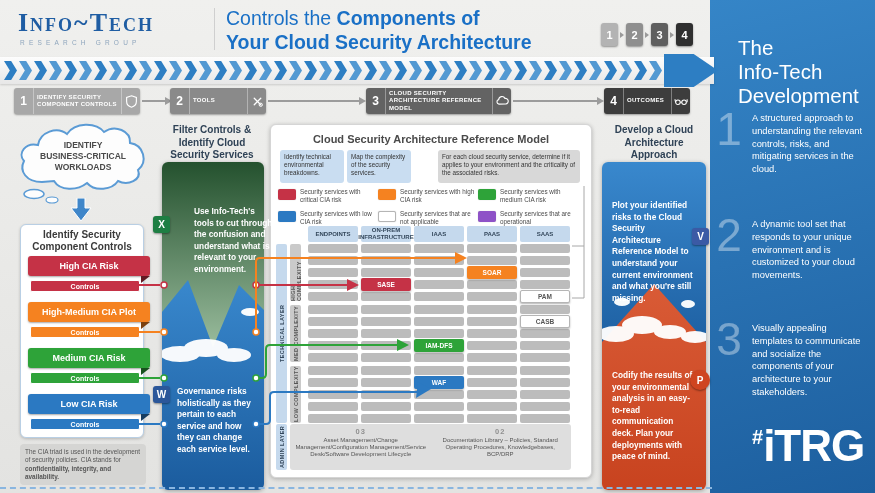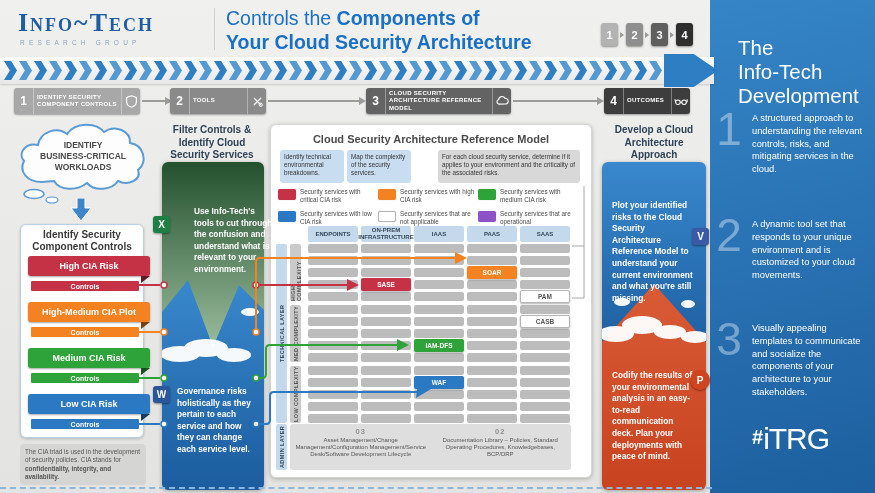--- a/index.html
+++ b/index.html
@@ -64,21 +64,21 @@
 .admin-item{flex:1;text-align:center}
 .admin-num{font-size:7.5px;font-weight:bold;color:#909090;letter-spacing:1px}
 .admin-tx{font-size:6px;color:#555;line-height:1.15;margin-top:1px}
 
 #right-panel{left:710px;top:0;width:165px;height:493px;background:linear-gradient(165deg,#3585c7,#1d5f9f)}
 #rp-title{left:738px;top:36px;font-size:20.5px;color:#fff;font-weight:500;line-height:1.18;white-space:pre-line}
 .rp-num{position:absolute;width:34px;text-align:center;font-size:46px;font-weight:200;color:rgba(255,255,255,.38);line-height:1}
 .rp-tx{position:absolute;left:752px;width:114px;font-size:9.3px;color:#fff;line-height:1.38}
 #rp-logo{left:752px;top:424px;color:#fff;display:flex;align-items:flex-start}
 #rp-logo .hash{font-size:20px;font-weight:800;margin-top:2px}
-#rp-logo .word{font-size:30px;font-weight:400;letter-spacing:-1px;line-height:1}
+#rp-logo .word{font-size:44px;font-weight:700;letter-spacing:-1px;line-height:1}
 #bottom-dash{left:0;top:487px;width:712px;border-top:2px dashed #8ab6e0}
 svg{display:block}
 </style>
 </head>
 <body>
 
 <div id="canvas">
 
   <div id="right-panel" class="abs"></div>
 

